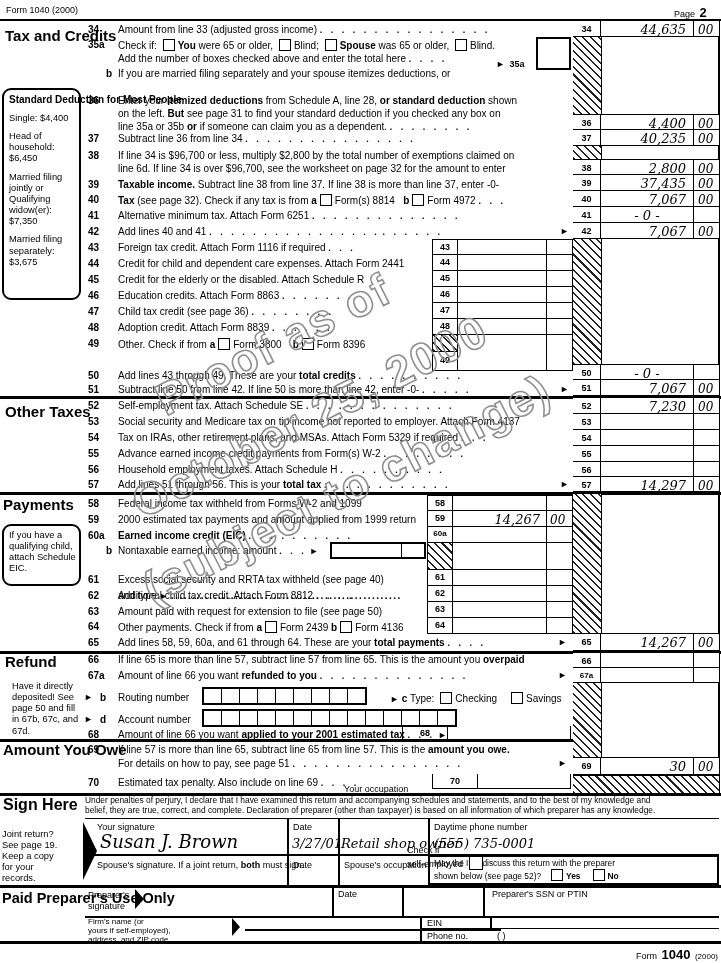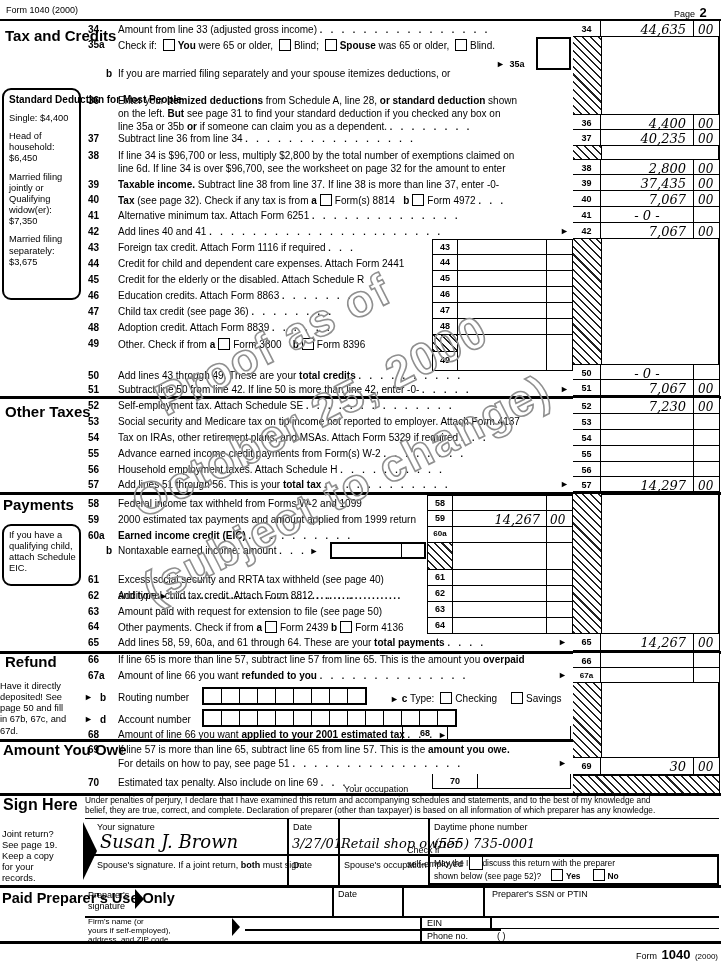--- a/index.html
+++ b/index.html
@@ -68,32 +68,33 @@
     <div class="b" style="font-size:10px;line-height:1.2;width:66px">Standard Deduction for Most People</div>
     <div class="sb" style="margin-top:7px;width:66px;white-space:normal">Single: $4,400</div>
     <div class="sb" style="margin-top:7px;width:66px;white-space:normal">Head of household: $6,450</div>
     <div class="sb" style="margin-top:7px;width:68px;white-space:normal">Married filing jointly or Qualifying widow(er): $7,350</div>
     <div class="sb" style="margin-top:7px;width:60px;white-space:normal">Married filing separately: $3,675</div>
   </div>
   <div class="a sect" style="left:5px;top:404px;width:60px">Other Taxes</div>
   <div class="a sect" style="left:3px;top:497px">Payments</div>
   <div class="a rbox sb" style="left:2px;top:524px;width:79px;height:62px;padding:4px 2px 2px 5px;white-space:normal">If you have a qualifying child, attach Schedule EIC.</div>
   <div class="a sect" style="left:5px;top:654px">Refund</div>
-  <div class="a sb" style="left:0;top:681px;width:72px;white-space:normal">Have it directly deposited! See page 50 and fill in 67b, 67c, and 67d.</div>
+  <div class="a sb" style="left:12px;top:681px;width:72px;white-space:normal">Have it directly deposited! See page 50 and fill in 67b, 67c, and 67d.</div>
   <div class="a sect" style="left:3px;top:742px;width:70px">Amount You Owe</div>
   <div class="a sect" style="left:3px;top:796px;width:60px;font-size:16px">Sign Here</div>
   <div class="a sb" style="left:2px;top:829px;width:64px;white-space:normal">Joint return? See page 19.</div>
   <div class="a sb" style="left:2px;top:851px;width:64px;white-space:normal">Keep a copy for your records.</div>
   <div class="a sect" style="left:2px;top:891px;width:80px;font-size:14.5px">Paid Preparer's Use Only</div>
 
   <div class="a ln" style="left:88px;top:24px">34</div>
   <div class="a t" style="left:118px;top:24px"><span>Amount from line 33 (adjusted gross income)</span> <span class="dots">. . . . . . . . . . . . . . . .</span></div>
 
   <div class="a ln" style="left:88px;top:39px">35a</div>
   <div class="a t" style="left:118px;top:39px"><span>Check if: </span><span class="cb"></span><span class="b">You</span><span> were 65 or older,</span> <span class="cb"></span><span>Blind;</span> <span class="cb"></span><span class="b">Spouse</span><span> was 65 or older,</span> <span class="cb"></span><span>Blind.</span></div>
+  <div class="a t" style="left:118px;top:53px"><span>Add the number of boxes checked above and enter the total here</span> <span class="dots">. . . .</span></div>
   <div class="a" style="left:496px;top:53px"><span class="arr">►</span> <span class="b t9">35a</span></div>
   <div class="a" style="left:536px;top:37px;width:35px;height:33px;border:2px solid #000;box-sizing:border-box"></div>
 
   <div class="a ln" style="left:106px;top:68px">b</div>
   <div class="a t" style="left:118px;top:68px">If you are married filing separately and your spouse itemizes deductions, or</div>
 
   <div class="a ln" style="left:88px;top:95px">36</div>
   <div class="a t" style="left:118px;top:95px"><span>Enter your </span><span class="b">itemized deductions</span><span> from Schedule A, line 28, </span><span class="b">or standard deduction</span><span> shown</span></div>
   <div class="a t" style="left:118px;top:108px"><span>on the left. </span><span class="b">But</span><span> see page 31 to find your standard deduction if you checked any box on</span></div>
   <div class="a t" style="left:118px;top:121px"><span>line 35a or 35b </span><span class="b">or</span><span> if someone can claim you as a dependent.</span> <span class="dots">. . . . . . . .</span></div>

